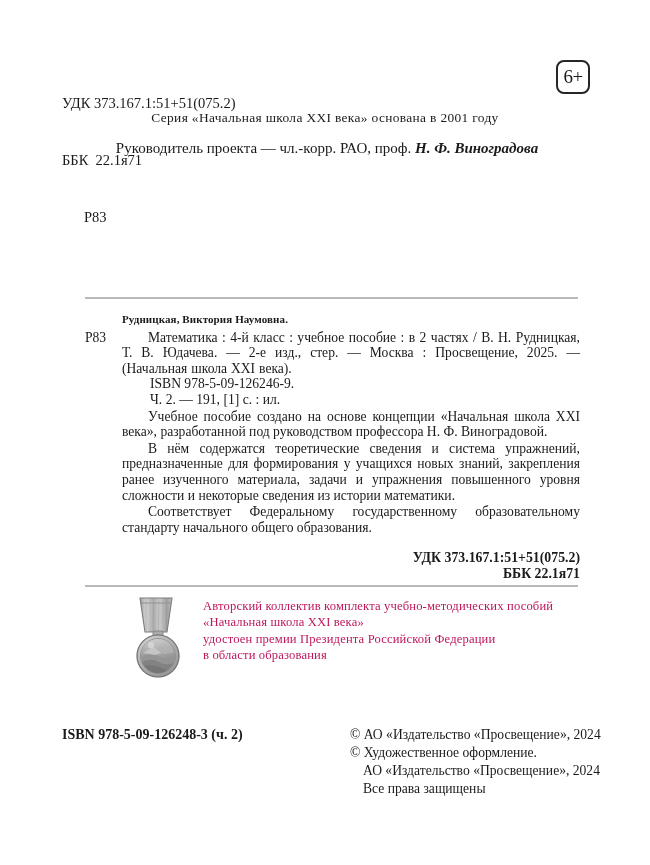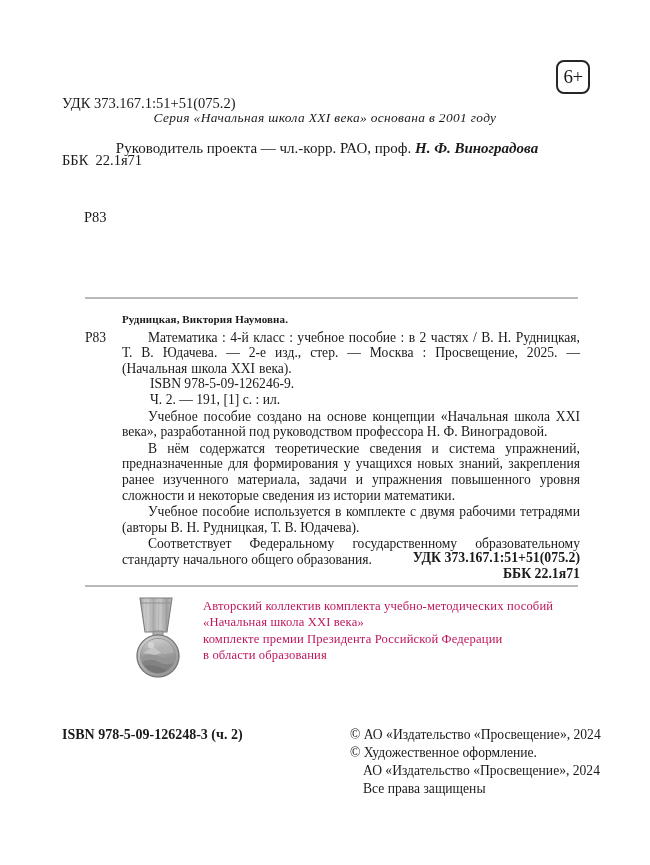--- a/index.html
+++ b/index.html
@@ -49,21 +49,20 @@
     color: #1a1a1a;
     box-sizing: border-box;
   }
 
   
   .series-line {
     position: absolute;
     left: 0; right: 0;
     top: 110px;
     text-align: center;
-    font-style: italic;
     font-size: 13.4px;
     letter-spacing: 0.35px;
   }
   .leader-line {
     position: absolute;
     left: 4px; right: 0;
     top: 140px;
     text-align: center;
     font-size: 15px;
   }
@@ -215,21 +214,20 @@
     <div class="cip-desc">
       <span class="cip-shelf">Р83</span>
       <span class="cip-desc-text">Математика : 4-й класс : учебное пособие : в 2 частях / В. Н. Рудницкая, Т. В. Юдачева. — 2-е изд., стер. — Москва : Просвещение, 2025. — (Начальная школа XXI века).</span>
     </div>
 
     <span class="cip-sub">ISBN 978-5-09-126246-9.</span>
     <span class="cip-sub">Ч. 2. — 191, [1] с. : ил.</span>
 
     <span class="para">Учебное пособие создано на основе концепции «Начальная школа XXI века», разработанной под руководством профессора  Н. Ф. Виноградовой.</span>
     <span class="para">В нём содержатся теоретические сведения и система упражнений, предназначенные для формирования у учащихся новых знаний, закрепления ранее изученного материала, задачи и упражнения повышенного уровня сложности и некоторые сведения из истории математики.</span>
-    <span class="para">Учебное пособие используется в комплекте с двумя рабочими тетрадями (авторы В. Н. Рудницкая, Т. В. Юдачева).</span>
     <span class="para">Соответствует Федеральному государственному образовательному стандарту начального общего образования.</span>
   </div>
 
   <div class="codes-right">
     <div>УДК 373.167.1:51+51(075.2)</div>
     <div>ББК 22.1я71</div>
   </div>
 
   <div class="rule rule-bottom"></div>
 
@@ -281,21 +279,21 @@
           <circle cx="20" cy="49" r="3.2" fill="#dddddd" opacity="0.7"></circle>
           <path d="M9 71 Q20 67 30 72 Q38 76 45 72 L45 78 L9 78 Z" fill="#6f6f6f" opacity="0.7"></path>
         </g>
         <circle cx="27" cy="60" r="21" fill="none" stroke="#6f6f6f" stroke-width="0.7" opacity="0.6"></circle>
       </svg>
     </div>
 
     <div class="award-text">
       <span>Авторский коллектив комплекта учебно-методических пособий</span>
       <span>«Начальная школа XXI века»</span>
-      <span>комплекте премии Президента Российской Федерации</span>
+      <span>удостоен премии Президента Российской Федерации</span>
       <span>в области образования</span>
     </div>
   </div>
 
   <div class="isbn-bottom">
     <span>ISBN 978-5-09-126248-3 (ч. 2)</span>
   </div>
 
   <div class="copyright">
     <span>© АО «Издательство «Просвещение», 2024</span>

